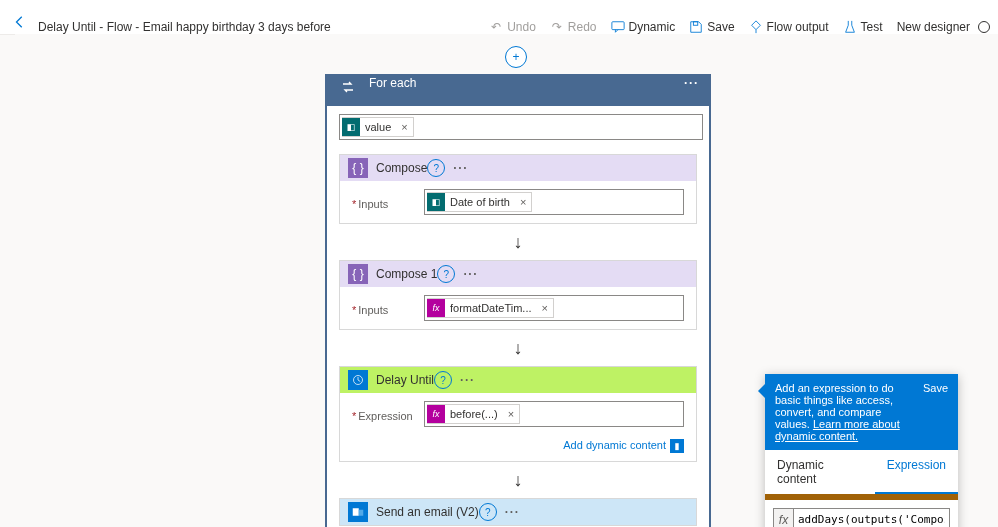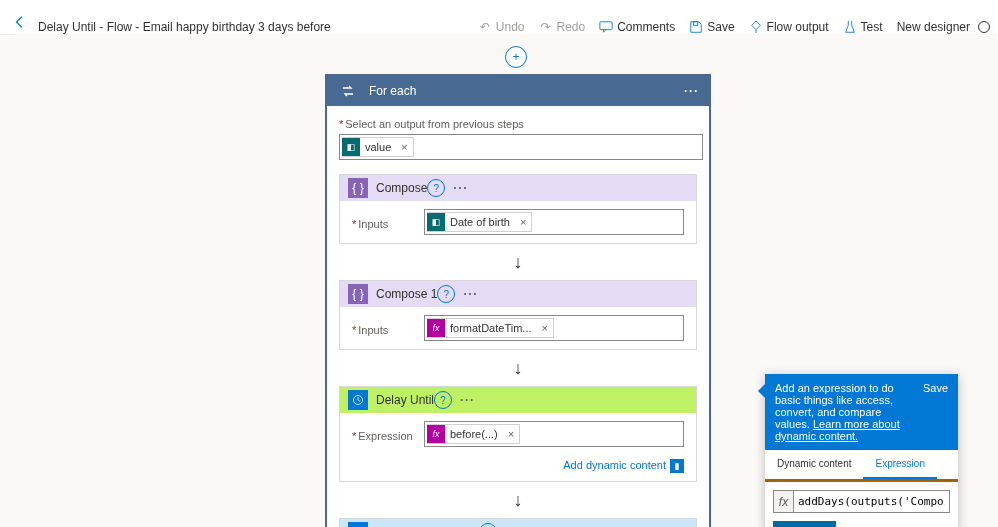--- a/index.html
+++ b/index.html
@@ -5,21 +5,21 @@
   html,body{margin:0;padding:0;font-family:"Segoe UI",Arial,sans-serif;font-size:12px;color:#323130;background:#faf9f8;height:527px;width:998px;overflow:hidden}
   .topbar{height:34px;background:#fff;border-bottom:1px solid #edebe9;display:flex;align-items:flex-end;padding:0 8px;position:relative}
   .back{width:24px;height:24px;display:flex;align-items:center;justify-content:center;color:#0078d4;cursor:pointer}
   .title{margin-left:6px;color:#323130}
   .right-cmds{margin-left:auto;display:flex;align-items:center;gap:14px;color:#323130}
   .cmd{display:flex;align-items:center;gap:4px;cursor:pointer;white-space:nowrap}
   .cmd.dis{color:#a19f9d;cursor:default}
   .ico{width:14px;height:14px;display:inline-flex;align-items:center;justify-content:center}
   .canvas{position:absolute;top:34px;left:15px;right:0;bottom:0;background:#faf9f8;overflow:hidden}
   .card{width:382px;margin-left:310px;background:#fff;border:1px solid #d8d8d8}
-  .card-hdr{height:28px;display:flex;align-items:center;padding:0 10px;color:#323130}
+  .card-hdr{height:28px;display:flex;padding:0 10px;color:#323130}
   .card-hdr .hicon{width:22px;height:22px;border-radius:2px;display:flex;align-items:center;justify-content:center;margin-right:10px}
   .card-hdr .label{flex:1;font-size:12px}
   .info{width:16px;height:16px;border:1px solid #0078d4;border-radius:50%;color:#0078d4;display:flex;align-items:center;justify-content:center;font-size:10px;margin-right:8px;cursor:pointer}
   .ell{cursor:pointer;color:#605e5c;letter-spacing:1px;font-weight:bold}
   .body{padding:8px 12px 10px}
   .flabel{font-size:11px;color:#605e5c;margin:4px 0 4px}
   .req{color:#a4262c;margin-right:2px}
   .tokfield{border:1px solid #8a8886;background:#fff;min-height:22px;display:flex;align-items:center;flex-wrap:wrap;padding:1px 2px;gap:2px}
   .tokfield.wide{width:100%}
   .tok{display:inline-flex;align-items:center;height:18px;font-size:11px;color:#323130;background:#fff;border:1px solid #d2d0ce;border-left:none}
@@ -40,21 +40,21 @@
   .inner-hdr .hicon{width:20px;height:20px;margin-right:8px}
   .row{display:flex;align-items:center;padding:8px 12px}
   .rowlbl{width:72px;font-size:11px;color:#605e5c;padding-top:4px}
   .dynlink{text-align:right;font-size:11px;color:#0078d4;padding:4px 12px 8px}
   .dynbadge{display:inline-block;background:#0078d4;color:#fff;width:14px;height:14px;font-size:9px;line-height:14px;text-align:center;margin-left:4px}
   
   .expr-panel{position:absolute;right:40px;top:374px;width:193px;background:#fff;box-shadow:0 2px 10px rgba(0,0,0,0.25)}
   .expr-top{background:#0078d4;color:#fff;padding:8px 10px;font-size:11px;display:flex;align-items:flex-start}
   .expr-top a{color:#fff;text-decoration:underline}
   .hide{cursor:pointer;margin-left:8px}
-  .tabs{display:flex;border-bottom:3px solid #a16207;font-size:10px}
+  .tabs{display:flex;border-bottom:6px solid #a16207;font-size:12px}
   .tab{padding:8px 12px;cursor:pointer}
   .tab.active{border-bottom:2px solid #0078d4;color:#0078d4}
   .fxfield{display:flex;margin:8px;border:1px solid #8a8886}
   .fxfield .fx{width:24px;background:#f3f2f1;display:flex;align-items:center;justify-content:center;font-style:italic;color:#605e5c;border-right:1px solid #8a8886}
   .fxfield input{border:0;outline:0;flex:1;font-family:Consolas,monospace;font-size:11px;padding:4px}
   .updbtn{background:#0369a1;color:#fff;border:0;padding:6px 14px;margin:0 8px 8px;cursor:pointer;font-size:11px}
   .caret{position:absolute;left:-7px;top:10px;width:0;height:0;border-top:7px solid transparent;border-bottom:7px solid transparent;border-right:7px solid #0078d4}
   svg{display:block}
 </style>
 </head>
@@ -76,21 +76,21 @@
         <span class="ico">↷</span>
         <span>Redo</span>
       </div>
     <div class="cmd">
         <span class="ico">
           <svg width="14" height="14" viewBox="0 0 16 16">
             <rect x="1" y="2" width="14" height="9" rx="1" stroke="#0078d4" fill="none"></rect>
             <path d="M5 11v3l3-3" stroke="#0078d4" fill="none"></path>
           </svg>
         </span>
-        <span>Comments</span>
+        <span>Dynamic</span>
       </div>
     <div class="cmd">
         <span class="ico">
           <svg width="14" height="14" viewBox="0 0 16 16">
             <path d="M2 2h9l3 3v9H2z" stroke="#0078d4" fill="none"></path>
             <rect x="5" y="2" width="5" height="4" stroke="#0078d4" fill="none"></rect>
           </svg>
         </span>
         <span>Save</span>
       </div>
@@ -125,21 +125,20 @@
     <div class="card-hdr" style="background:#486991;color:#fff;height:30px">
       <span class="hicon">
           <svg width="16" height="16" viewBox="0 0 16 16">
             <path d="M3 5h8l-2-2M13 11H5l2 2" stroke="#fff" fill="none" stroke-width="1.3"></path>
           </svg>
         </span>
       <span class="label">For each</span>
       <span class="ell" style="color:#fff">···</span>
     </div>
     <div class="body">
-      <div class="flabel"><span class="req">*</span><span>Select an output from previous steps</span></div>
       <div class="tokfield wide">
         <span class="tok">
             <span class="ticon teal">◧</span>
             <span class="tlbl">value</span>
             <span class="tx">×</span>
           </span>
       </div>
 
       <div class="inner-card" style="margin-top:14px">
         <div class="inner-hdr purplebg">

